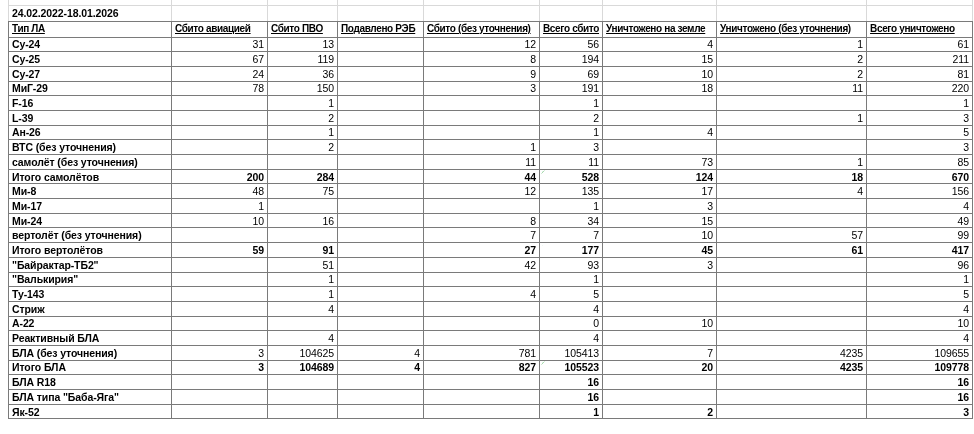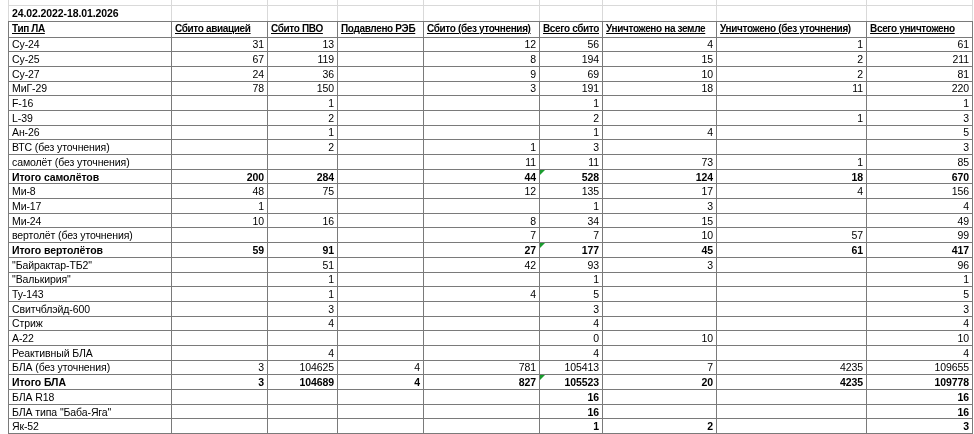--- a/index.html
+++ b/index.html
@@ -20,22 +20,22 @@
   tr.ghost td{border-left:1px solid var(--grid-light);border-bottom:1px solid var(--grid-light);}
   tr.ghost td:last-child{border-right:1px solid var(--grid-light);}
   tr.daterow td{border-left:1px solid var(--grid-light);border-bottom:1px solid var(--grid-dark);font-weight:bold;}
   tr.daterow td:last-child{border-right:1px solid var(--grid-light);}
   
   tr.header{height:16px;text-decoration:underline;}
   tr.header td{border:1px solid var(--grid-dark);font-weight:bold;font-size:10px;letter-spacing:-0.35px;}
   tr.datarow{height:14.7px;}
   tr.datarow td{border:1px solid var(--grid-dark);}
   td.num{text-align:right;}
-  td.label{text-align:left;}
-  tr.bold td{font-weight:bold;}
+  td.label{text-align:left;font-weight:bold;}
+  tr.bold td{font-weight:bold;border-radius:7px;}
   td.boldcell{font-weight:bold;}
   td.flagged{position:relative;}
   .flag{position:absolute;top:0;left:0;width:0;height:0;border-top:5px solid var(--flag);border-right:5px solid transparent;}
 </style>
 </head>
 <body>
 
 <div class="sheet">
   <table>
     <colgroup>
@@ -277,31 +277,20 @@
           <td class="num"></td>
           <td class="num">1</td>
           <td class="num"></td>
           <td class="num">4</td>
           <td class="num">5</td>
           <td class="num"></td>
           <td class="num"></td>
           <td class="num">5</td>
         </tr>
         <tr class="datarow">
-          <td class="label">Свитчблэйд-600</td>
-          <td class="num"></td>
-          <td class="num">3</td>
-          <td class="num"></td>
-          <td class="num"></td>
-          <td class="num">3</td>
-          <td class="num"></td>
-          <td class="num"></td>
-          <td class="num">3</td>
-        </tr>
-        <tr class="datarow">
           <td class="label">Стриж</td>
           <td class="num"></td>
           <td class="num">4</td>
           <td class="num"></td>
           <td class="num"></td>
           <td class="num">4</td>
           <td class="num"></td>
           <td class="num"></td>
           <td class="num">4</td>
         </tr>

